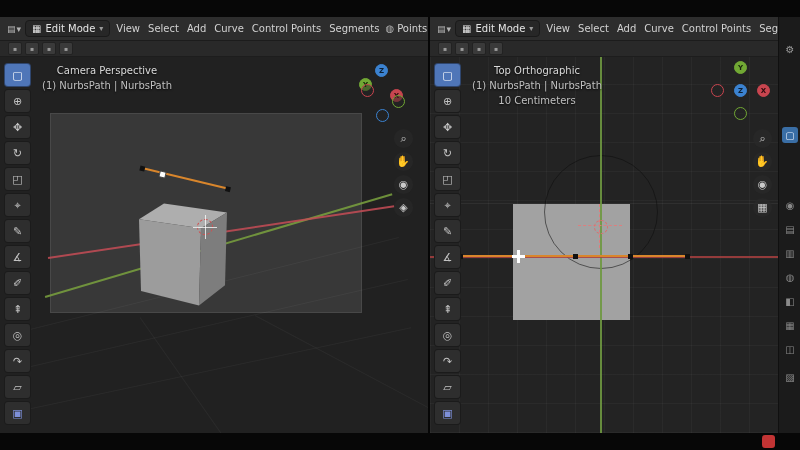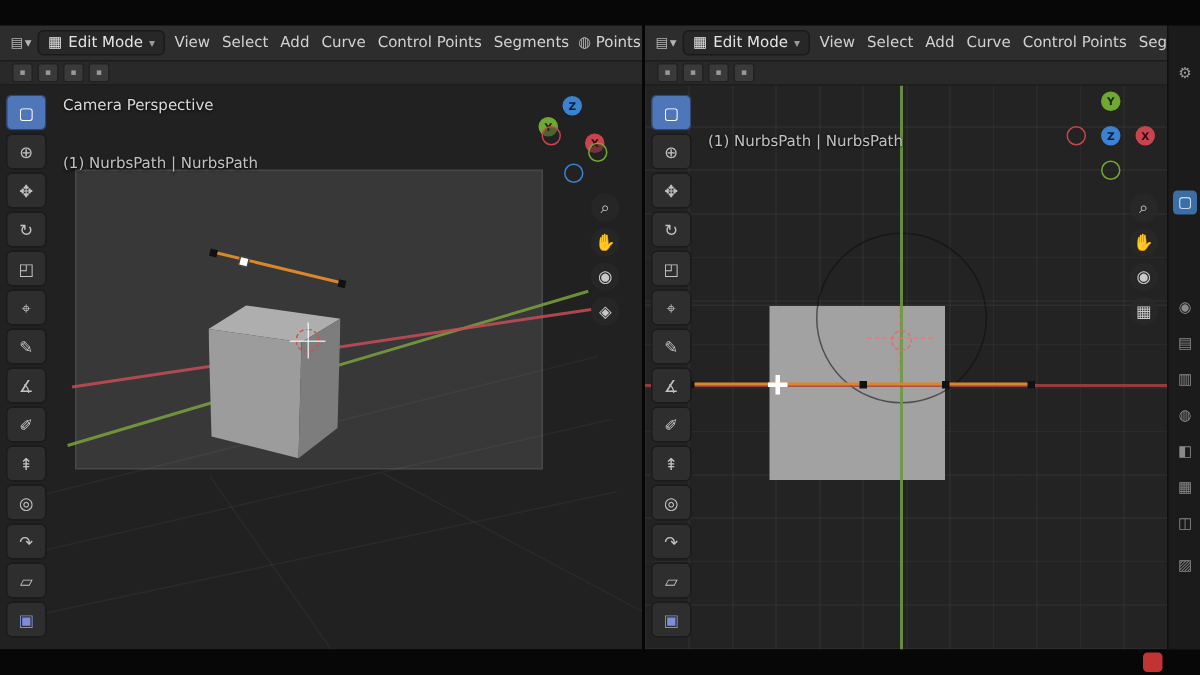--- a/index.html
+++ b/index.html
@@ -35,22 +35,22 @@
   .toggle-icon{width:12px;height:11px;background:#3a3a3a;border:1px solid #222;border-radius:2px;
     color:#9a9a9a;font-size:6px;display:flex;align-items:center;justify-content:center;}
 
   
   .toolbar{position:absolute;left:4px;top:46px;width:27px;display:flex;flex-direction:column;gap:2px;z-index:20;}
   .tool{width:25px;height:22px;border-radius:4px;border:1px solid rgba(0,0,0,0.4);
     display:flex;align-items:center;justify-content:center;font-size:11px;background:#2e2e2e;color:#c2c2c2;}
 
   
   .overlay{position:absolute;left:42px;top:46px;z-index:15;font-size:10px;line-height:15px;
-    color:#dadada;text-shadow:0 1px 2px rgba(0,0,0,0.85);}
-  .overlay .sub{color:#c0c0c0;margin-top:24px;}
+    color:#dadada;text-shadow:0 1px 2px rgba(0,0,0,0.85);text-align:center;}
+  .overlay .sub{color:#c0c0c0;}
 
   
   .gizmo{position:absolute;width:60px;height:60px;z-index:25;}
   #panel-left .gizmo{left:351px;top:45px;}
   #panel-right .gizmo{left:280px;top:43px;}
   .gz-ball{position:absolute;width:11px;height:11px;border-radius:50%;border:1.5px solid;
     font-size:7px;font-weight:bold;display:flex;align-items:center;justify-content:center;}
   .navcol{position:absolute;display:flex;flex-direction:column;gap:4px;z-index:25;}
   #panel-left .navcol{left:394px;top:112px;}
   #panel-right .navcol{left:323px;top:112px;}
@@ -288,21 +288,23 @@
 
   <div class="toolsettings">
 
   <span class="toggle-icon">▪</span>
       <span class="toggle-icon">▪</span>
       <span class="toggle-icon">▪</span>
       <span class="toggle-icon">▪</span>
     </div>
 
   <div class="overlay">
+    <div>Top Orthographic</div>
     <div class="sub">(1) NurbsPath | NurbsPath</div>
+    <div class="sub">10 Centimeters</div>
   </div>
 
   <div class="toolbar">
 
       <div class="tool" style="background: rgb(79, 118, 184); color: rgb(255, 255, 255);">
         <span>▢</span>
       </div>
 
       <div class="tool" style="background: rgb(46, 46, 46); color: rgb(194, 194, 194);">
         <span>⊕</span>

